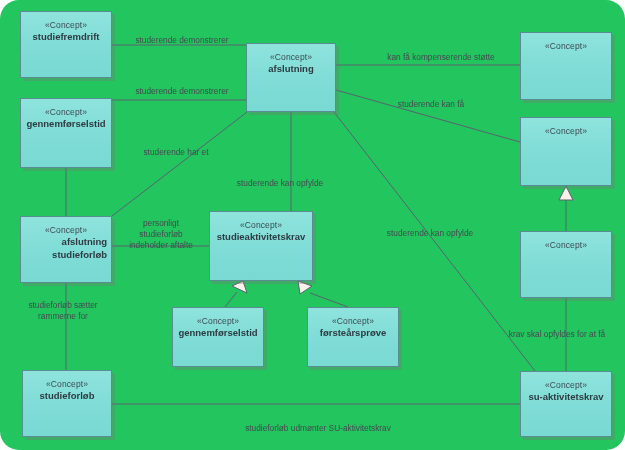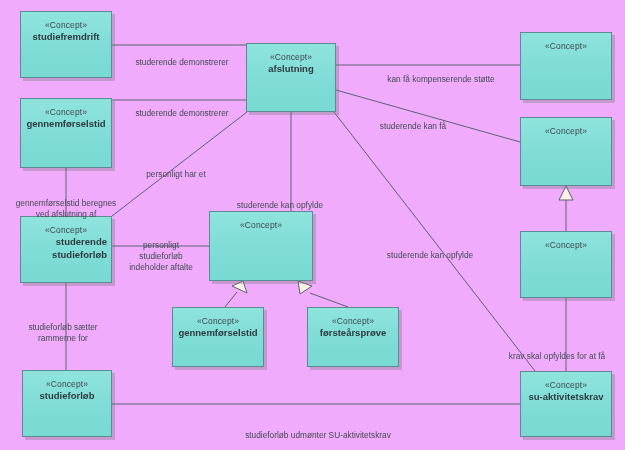--- a/index.html
+++ b/index.html
@@ -10,21 +10,22 @@
   body {
     width: 625px;
     height: 450px;
     font-family: "Liberation Sans", sans-serif;
     overflow: hidden;
   }
   #diagram-root {
     position: relative;
     width: 625px;
     height: 450px;
-    background: #f0abfc;
+    background: #22c55e;
+    border-radius: 19px;
   }
   #edge-layer {
     position: absolute;
     left: 0;
     top: 0;
     width: 625px;
     height: 450px;
   }
   .concept-node {
     position: absolute;
@@ -58,21 +59,20 @@
   .edge-label {
     position: absolute;
     font-size: 8.3px;
     color: #444b50;
     line-height: 11px;
     text-align: center;
     white-space: pre-line;
     z-index: 4;
     background: transparent;
     pointer-events: none;
-    margin-top: 22px;
   }
 </style>
 </head>
 <body>
 
 <div id="diagram-root">
 
   <svg id="edge-layer" width="625" height="450" viewBox="0 0 625 450" xmlns="http://www.w3.org/2000/svg">
 
     <path d="M112,45 L246,45" fill="none" stroke="#5a6270" stroke-width="1"></path>
@@ -127,26 +127,27 @@
   <div class="concept-node" style="left:520px; top:32px; width:92px; height:68px;">
     <div class="stereotype">«Concept»</div>
   </div>
 
   <div class="concept-node" style="left:520px; top:117px; width:92px; height:69px;">
     <div class="stereotype">«Concept»</div>
   </div>
 
   <div class="concept-node" style="left:20px; top:216px; width:92px; height:67px;">
     <div class="stereotype">«Concept»</div>
-    <div class="node-name">studerende
+    <div class="node-name">afslutning
 studieforløb</div>
   </div>
 
   <div class="concept-node" style="left:209px; top:211px; width:104px; height:70px;">
     <div class="stereotype">«Concept»</div>
+    <div class="node-name">studieaktivitetskrav</div>
   </div>
 
   <div class="concept-node" style="left:520px; top:231px; width:92px; height:67px;">
     <div class="stereotype">«Concept»</div>
   </div>
 
   <div class="concept-node" style="left:172px; top:307px; width:92px; height:60px;">
     <div class="stereotype">«Concept»</div>
     <div class="node-name">gennemførselstid</div>
   </div>
@@ -165,35 +166,33 @@
     <div class="stereotype">«Concept»</div>
     <div class="node-name">su-aktivitetskrav</div>
   </div>
 
   <div class="edge-label" style="left:127px; top:35px; width:110px;">studerende demonstrerer</div>
 
   <div class="edge-label" style="left:127px; top:86px; width:110px;">studerende demonstrerer</div>
 
   <div class="edge-label" style="left:371px; top:52px; width:140px;">kan få kompenserende støtte</div>
 
-  <div class="edge-label" style="left:368px; top:99px; width:90px;">studerende kan få</div>
+  <div class="edge-label" style="left:386px; top:99px; width:90px;">studerende kan få</div>
 
-  <div class="edge-label" style="left:136px; top:147px; width:80px;">personligt har et</div>
+  <div class="edge-label" style="left:136px; top:147px; width:80px;">studerende har et</div>
 
   <div class="edge-label" style="left:226px; top:178px; width:108px;">studerende kan opfylde</div>
 
   <div class="edge-label" style="left:376px; top:228px; width:108px;">studerende kan opfylde</div>
 
-  <div class="edge-label" style="left:4px; top:176px; width:124px;">gennemførselstid beregnes
-ved afslutning af</div>
 
   <div class="edge-label" style="left:117px; top:218px; width:88px;">personligt
 studieforløb
 indeholder aftalte</div>
 
   <div class="edge-label" style="left:15px; top:300px; width:96px;">studieforløb sætter
 rammerne for</div>
 
   <div class="edge-label" style="left:494px; top:329px; width:126px;">krav skal opfyldes for at få</div>
 
-  <div class="edge-label" style="left:228px; top:408px; width:180px;">studieforløb udmønter SU-aktivitetskrav</div>
+  <div class="edge-label" style="left:228px; top:423px; width:180px;">studieforløb udmønter SU-aktivitetskrav</div>
 
 </div>
 
 </body></html>

